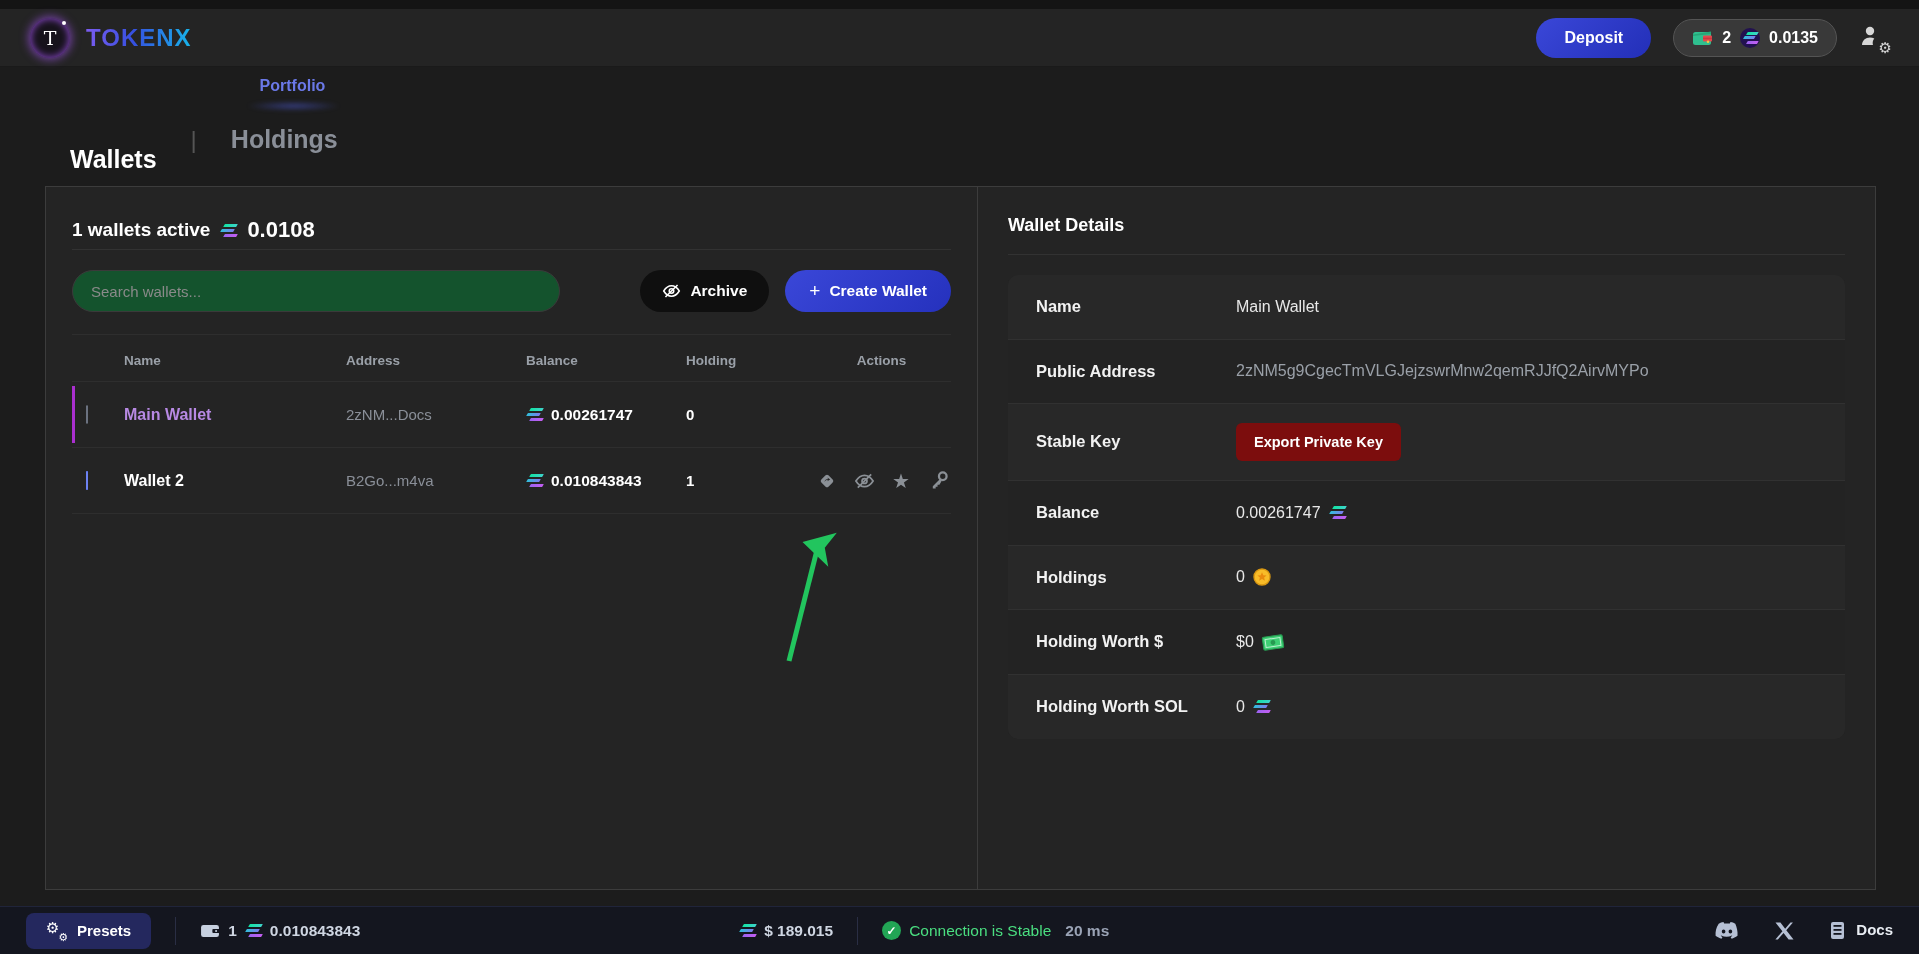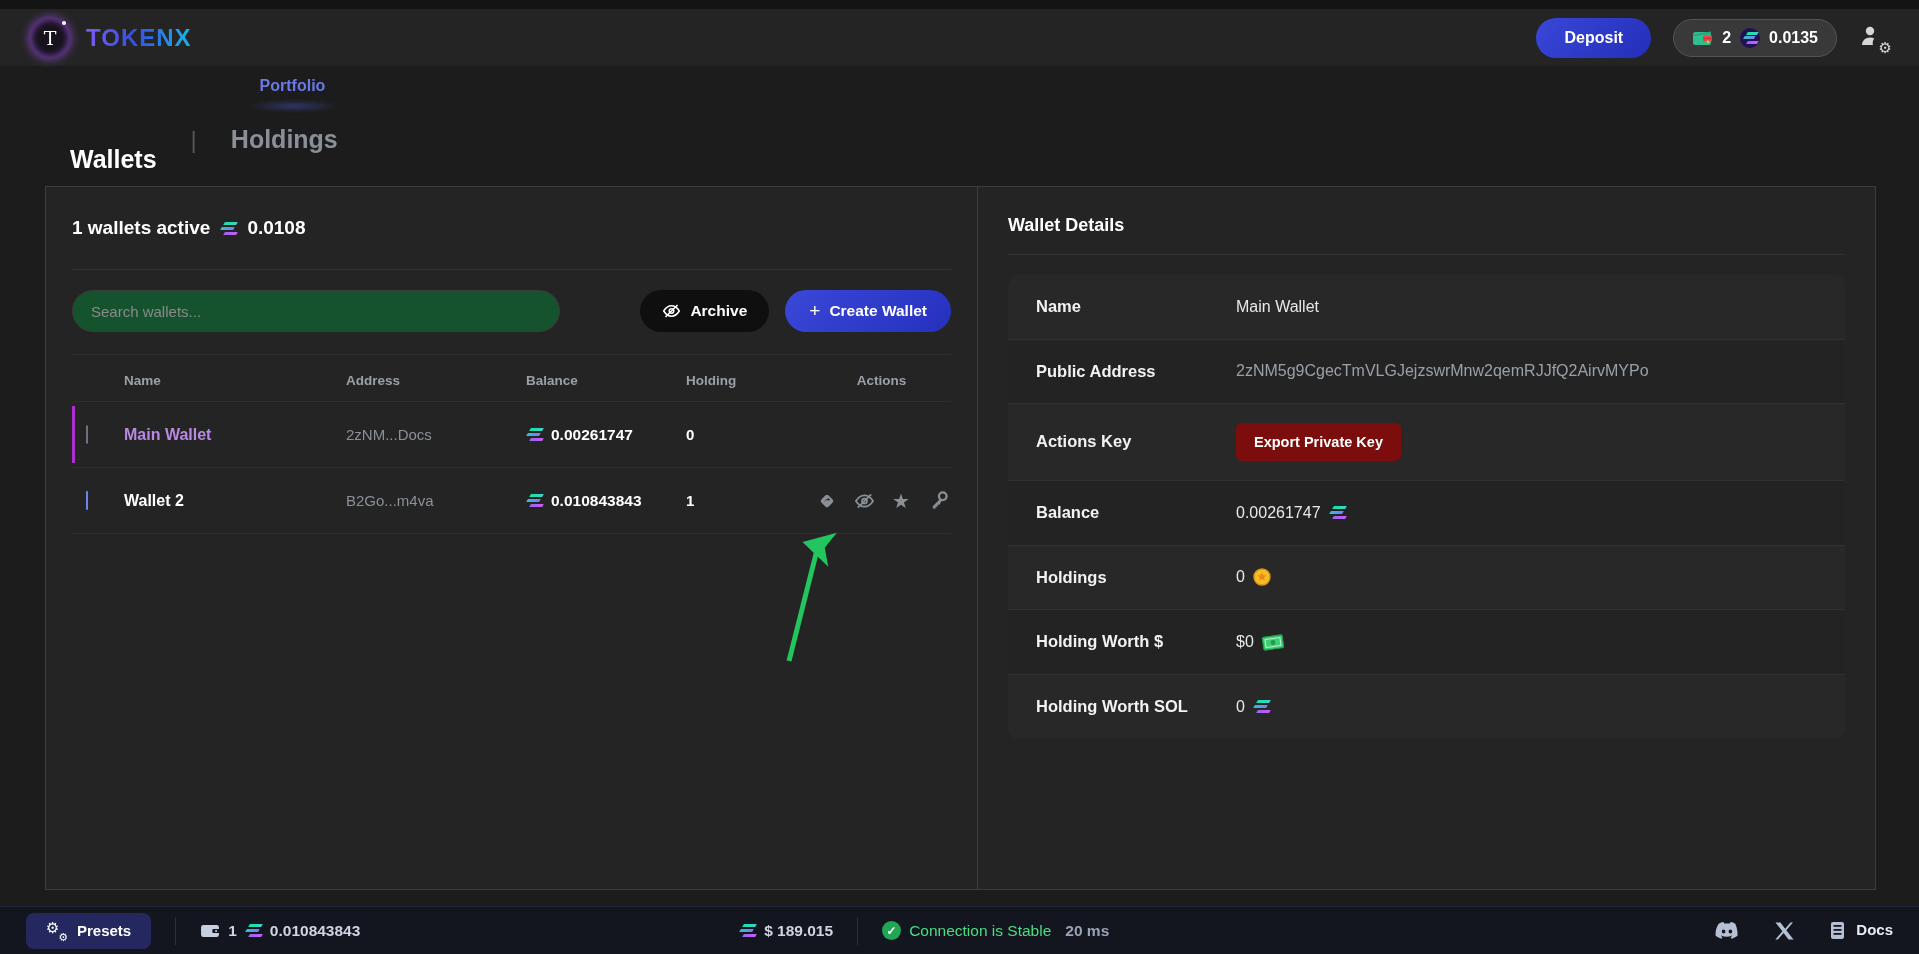--- a/index.html
+++ b/index.html
@@ -51,24 +51,24 @@
   .tab-wallets { font-size:25px; font-weight:700; color:#fff; cursor:pointer;margin-top:40px; }
   .tab-sep { font-size:24px; color:#555; font-weight:300; }
   .tab-holdings { font-size:25px; font-weight:600; color:#8a8f98; cursor:pointer; }
 
   
   .container { position:absolute; left:45px; right:43px; top:186px; bottom:64px;
     border:1px solid #3c3c3c; background:#242424; display:flex; }
   .panel-left { flex:1 1 50%; padding:22px 26px; border-right:1px solid #3c3c3c; position:relative; }
   .panel-right { flex:1 1 50%; padding:22px 30px; }
 
-  .summary-row { display:flex; align-items:center; gap:10px; padding:8px 0 30px;
+  .summary-row { display:flex; align-items:center; gap:10px; padding:8px 0 6px;
     border-bottom:1px solid #323232; }
   .summary-text { font-size:19px; font-weight:700; color:#fff; }
-  .summary-sol { font-size:19px; font-weight:700; color:#fff; }
+  .summary-sol { font-size:22px; font-weight:700; color:#fff; }
 
   .controls { display:flex; align-items:center; gap:16px; padding:20px 0 22px; border-bottom:1px solid #2e2e2e; }
   .search-input { width:488px; height:42px; background:#14532d; border:1px solid #3a3a3a; border-radius:21px;
     padding:0 18px; color:#e5e5e5; font-size:15px; font-family:inherit; outline:none; }
   .search-input::placeholder { color:#8a8a8a; }
   .btn-archive { margin-left:auto; display:flex; align-items:center; gap:9px; height:42px; padding:0 22px;
     background:#0f0f0f; border:none; border-radius:21px; color:#fff; font-weight:700; font-size:15.5px;
     cursor:pointer; font-family:inherit; }
   .btn-create { display:flex; align-items:center; gap:9px; height:42px; padding:0 24px; border:none;
     border-radius:21px; color:#fff; font-weight:700; font-size:15.5px; cursor:pointer; font-family:inherit;
@@ -284,21 +284,21 @@
         <span class="d-label">Name</span>
         <span class="d-value">Main Wallet</span>
       </div>
 
       <div class="d-row">
         <span class="d-label">Public Address</span>
         <span class="d-value gray">2zNM5g9CgecTmVLGJejzswrMnw2qemRJJfQ2AirvMYPo</span>
       </div>
 
       <div class="d-row">
-        <span class="d-label">Actions Key</span>
+        <span class="d-label">Stable Key</span>
         <button class="btn-export">Export Private Key</button>
       </div>
 
       <div class="d-row">
         <span class="d-label">Balance</span>
         <span class="d-value">
           <span>0.00261747</span>
           <span class="sol">
               <i></i>
               <i></i>

